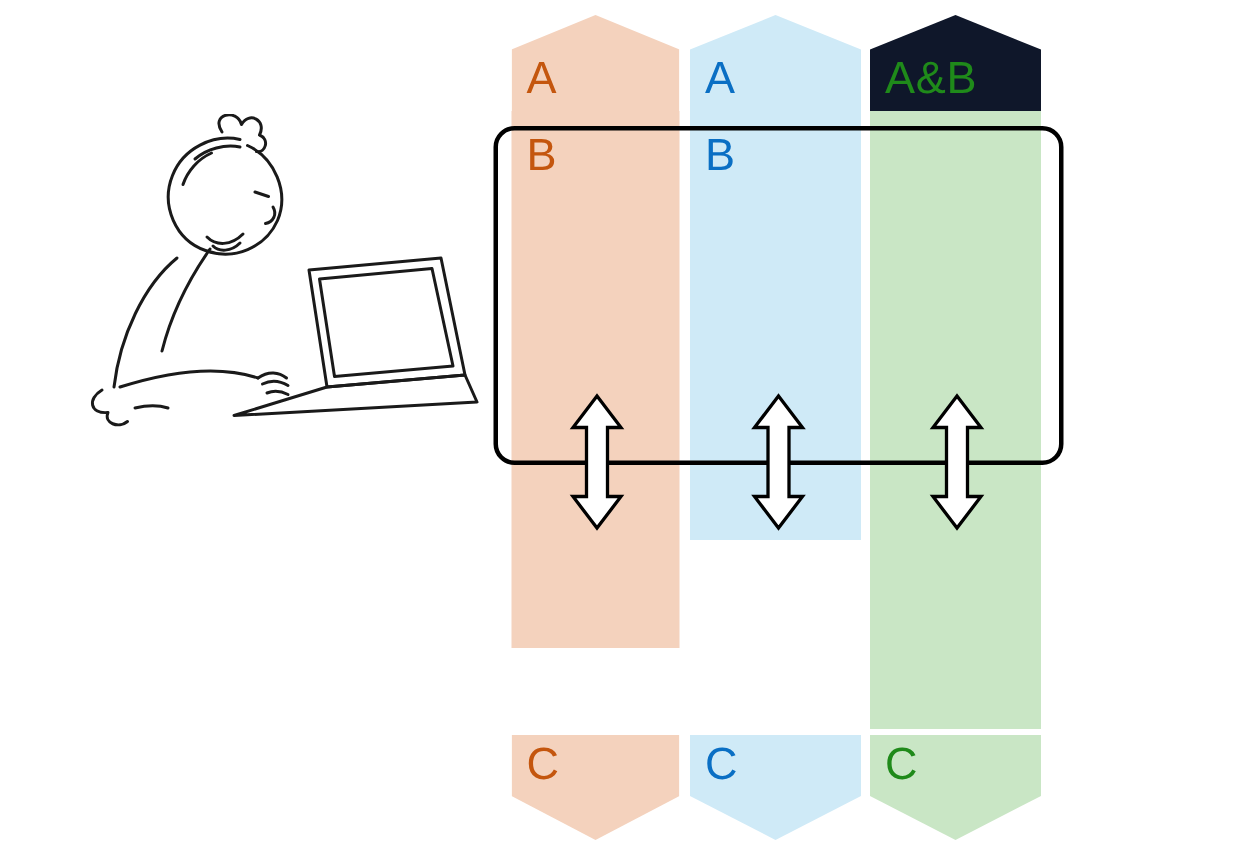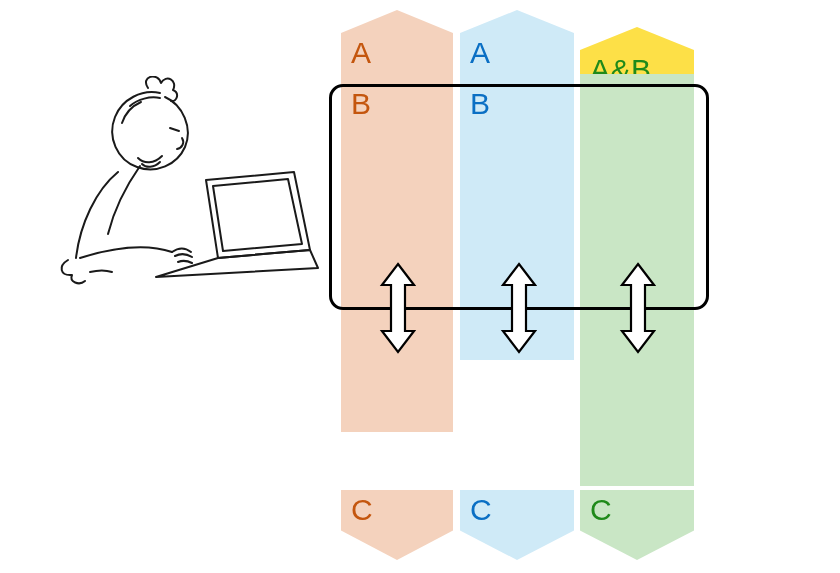--- a/index.html
+++ b/index.html
@@ -69,21 +69,21 @@
   <div class="abs chev-up" style="left: 460px; top: 10px; width: 114px; height: 64px; background-color: rgb(207, 234, 247);">
     <span class="lbl" style="color: rgb(10, 111, 196);">A</span>
   </div>
   <div class="abs col-body" style="left: 460px; top: 74px; width: 114px; height: 286px; background-color: rgb(207, 234, 247);">
     <span class="body-lbl" style="color: rgb(10, 111, 196);">B</span>
   </div>
   <div class="abs chev-down" style="left: 460px; top: 490px; width: 114px; height: 70px; background-color: rgb(207, 234, 247);">
     <span class="lbl" style="color: rgb(10, 111, 196);">C</span>
   </div>
 
-  <div class="abs chev-up" style="left: 580px; top: 27px; width: 114px; height: 64px; background-color: #fde047;">
+  <div class="abs chev-up" style="left: 580px; top: 10px; width: 114px; height: 64px; background-color: #0f172a;">
     <span class="lbl" style="color: rgb(31, 138, 26);">A&amp;B</span>
   </div>
   <div class="abs col-body" style="left: 580px; top: 74px; width: 114px; height: 412px; background-color: rgb(201, 230, 197);">
     <span class="body-lbl" style="color: rgb(31, 138, 26);"></span>
   </div>
   <div class="abs chev-down" style="left: 580px; top: 490px; width: 114px; height: 70px; background-color: rgb(201, 230, 197);">
     <span class="lbl" style="color: rgb(31, 138, 26);">C</span>
   </div>
 
   <div class="abs frame" style="left: 329px; top: 84px; width: 380px; height: 226px; border-color: rgb(0, 0, 0);"></div>

